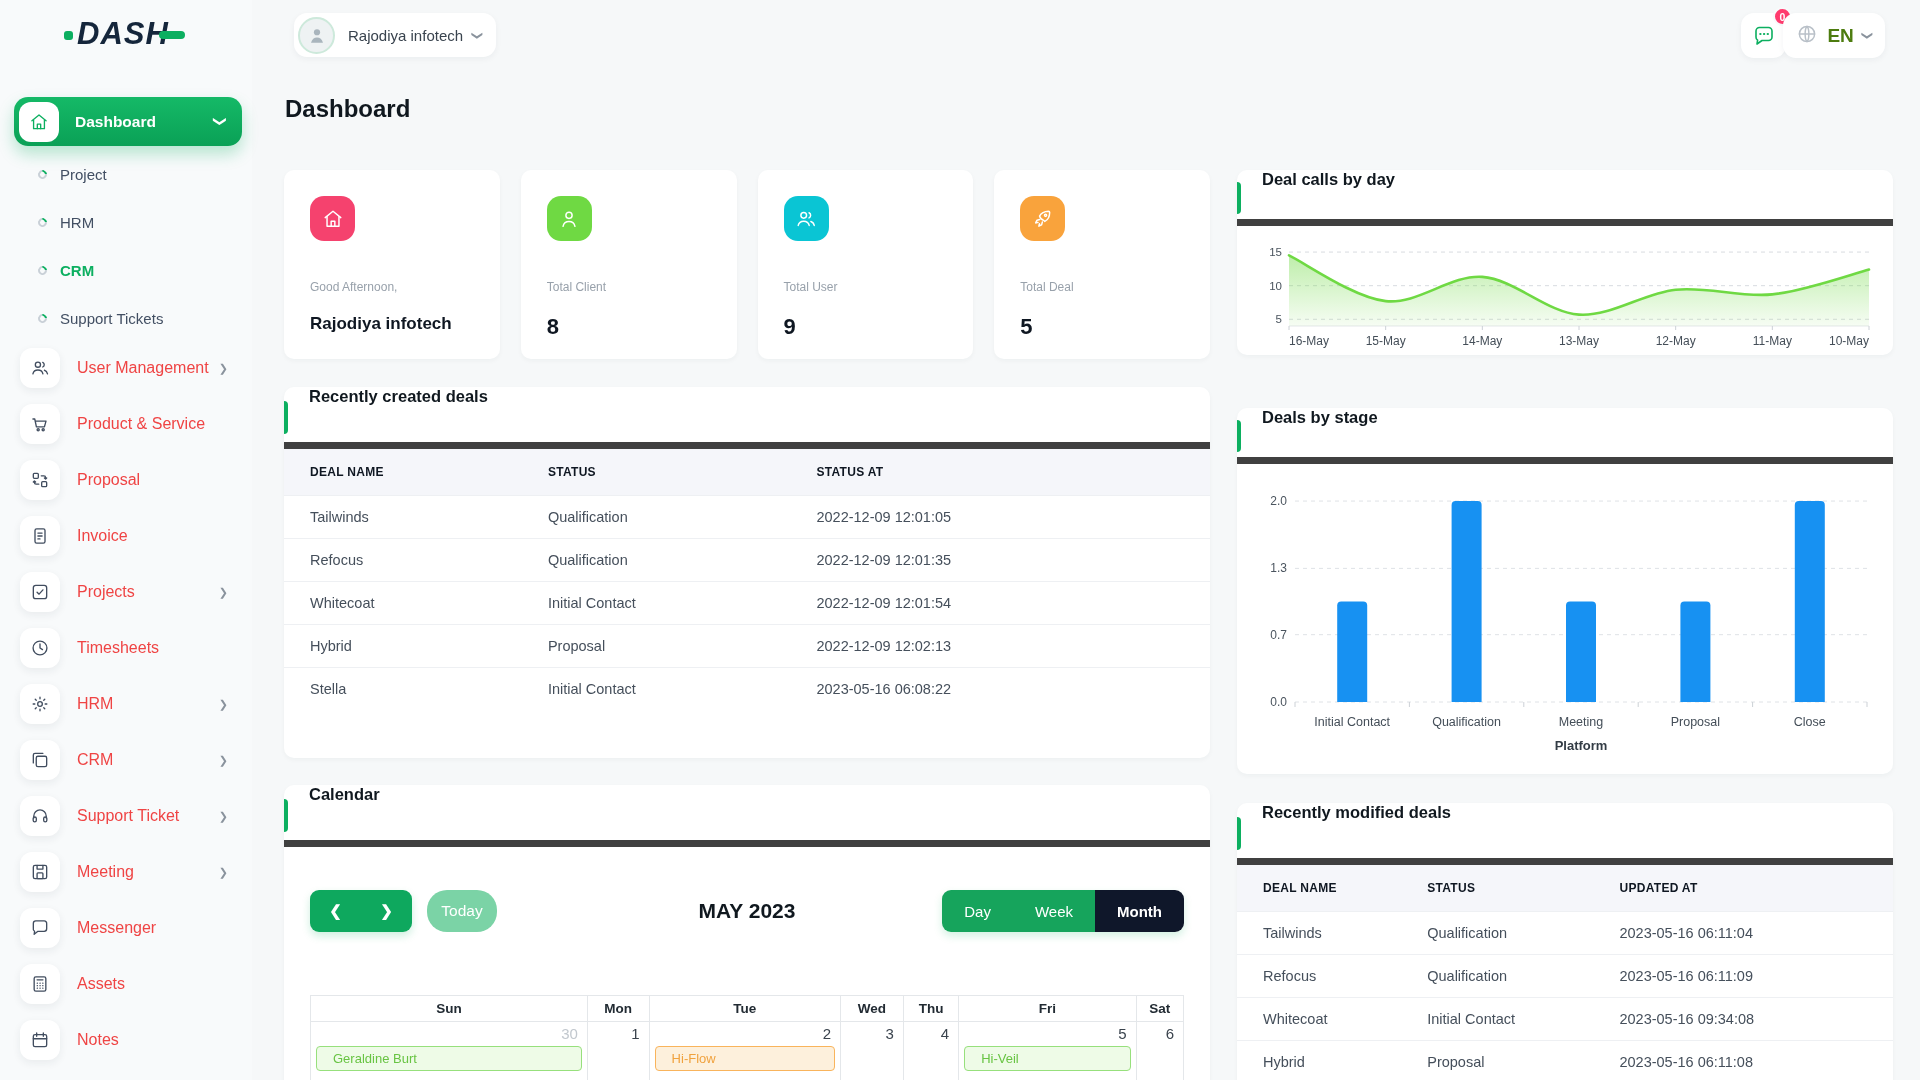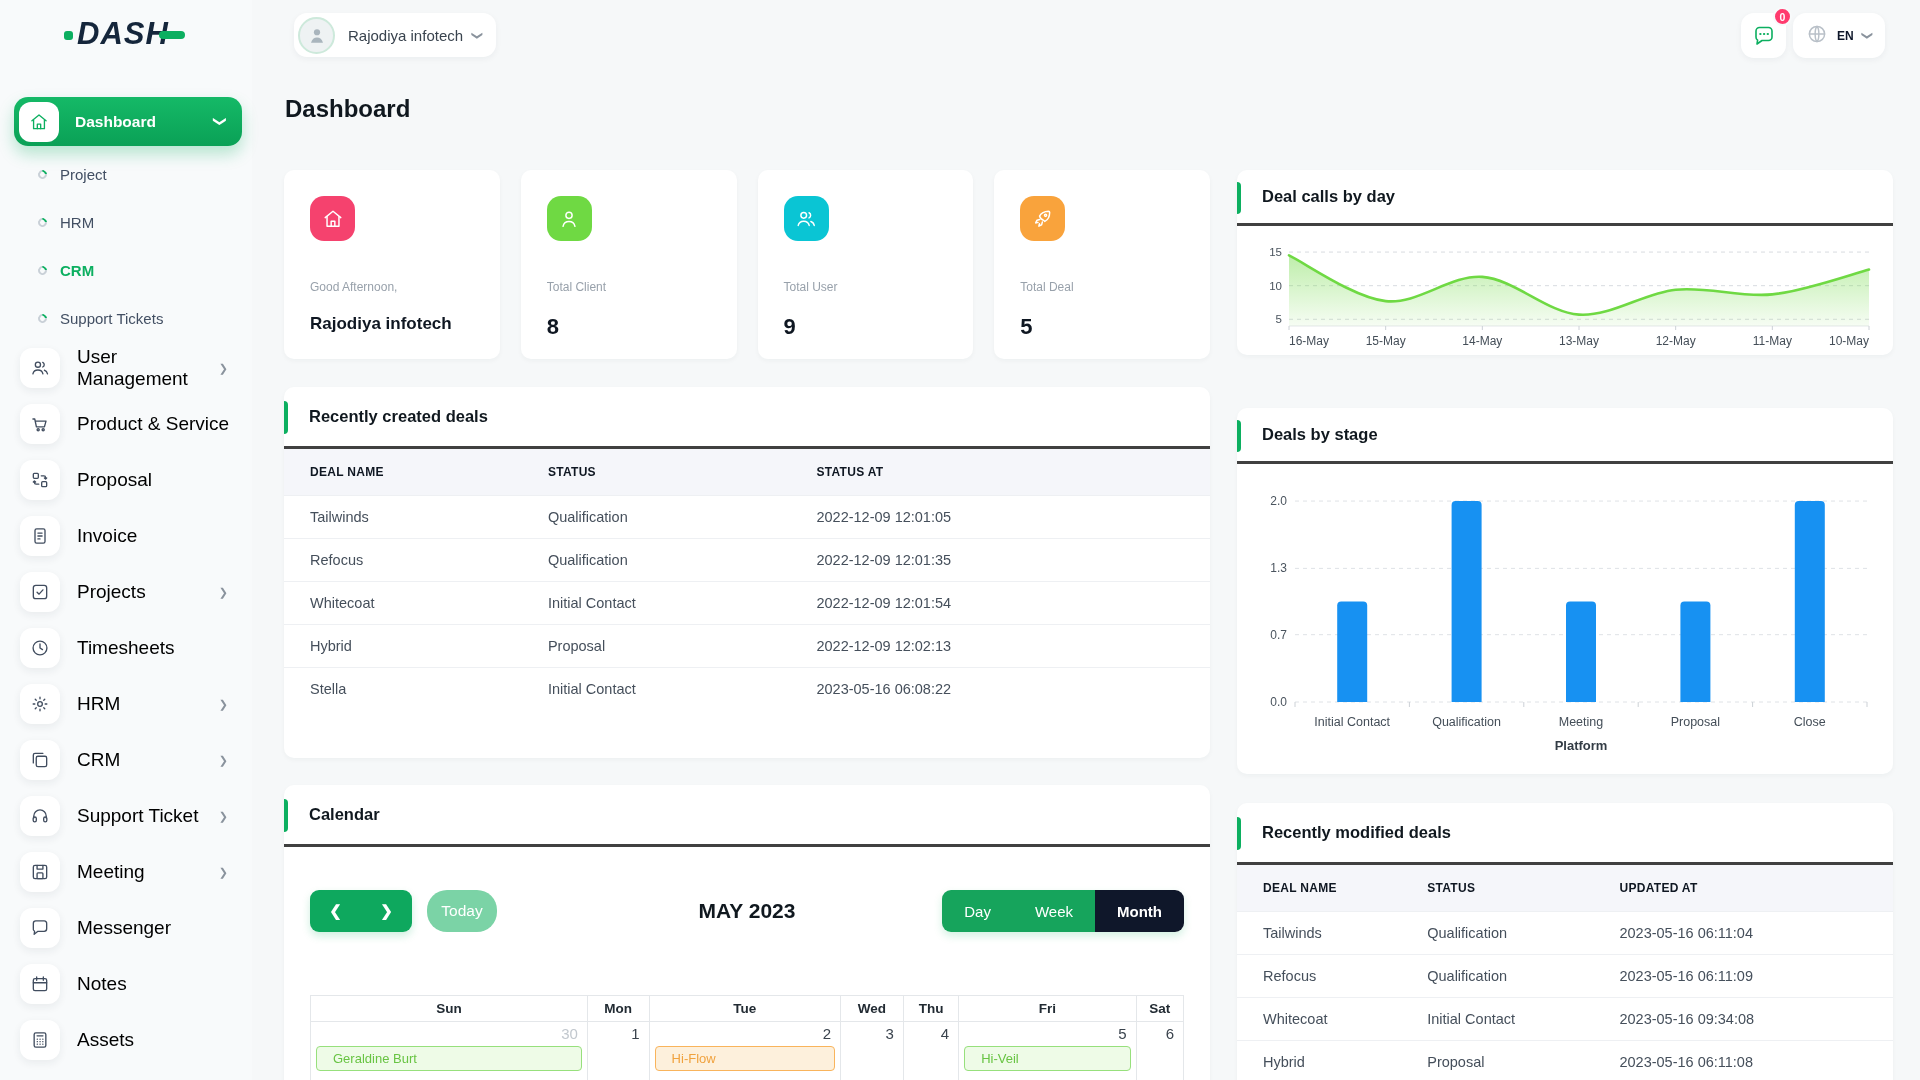--- a/index.html
+++ b/index.html
@@ -26,21 +26,21 @@
   .subnav .sub-item{height:48px;display:flex;align-items:center;cursor:pointer;}
   .sub-dot{width:9px;height:9px;border-radius:50%;border:2px solid #c9d0d7;border-top-color:#0caf60;
     transform:rotate(40deg);margin-left:18px;}
   .sub-label{margin-left:13px;font-size:15px;color:#424f63;}
   .sub-item.active .sub-label{color:#0caf60;font-weight:700;}
 
   .mainnav{position:absolute;left:14px;top:346px;right:6px;display:flex;flex-direction:column;gap:12px;}
   .nav-item{height:44px;display:flex;align-items:center;cursor:pointer;}
   .nav-item .iconbox{width:40px;height:40px;border-radius:12px;background:#fff;margin-left:6px;
     box-shadow:0 3px 8px rgba(25,39,52,.07);display:flex;align-items:center;justify-content:center;color:#414d5f;}
-  .nav-item .lbl{margin-left:17px;font-size:19px;color:#000000;flex:1;}
+  .nav-item .lbl{margin-left:17px;font-size:16px;color:#ef4444;flex:1;}
   .nav-item .chev{color:#8a939d;font-size:11px;margin-right:18px;}
   .iconbox svg{width:20px;height:20px;}
 
   
   .topbar{position:absolute;left:252px;right:0;top:0;height:70px;display:flex;align-items:center;}
   .company{position:absolute;left:42px;top:13px;height:44px;background:#fff;border-radius:13px;
     box-shadow:0 2px 6px rgba(25,39,52,.05);display:flex;align-items:center;padding:0 14px 0 4px;cursor:pointer;}
   .company .avatar{width:37px;height:37px;border-radius:50%;background:#eef2f3;border:2px solid #cde9db;
     display:flex;align-items:center;justify-content:center;color:#a9b5bd;}
   .company .avatar svg{width:22px;height:22px;}
@@ -51,28 +51,28 @@
     box-shadow:0 2px 6px rgba(25,39,52,.05);display:flex;align-items:center;justify-content:center;
     color:#0caf60;cursor:pointer;}
   .chatbox svg{width:24px;height:24px;}
   .chat-badge{position:absolute;top:-6px;right:-6px;min-width:19px;height:19px;border-radius:10px;
     background:#ff3b6e;color:#fff;font-size:10.5px;font-weight:700;display:flex;align-items:center;
     justify-content:center;border:2px solid #f8fafb;}
   .langbox{position:absolute;right:35px;top:13px;height:45px;background:#fff;border-radius:13px;
     box-shadow:0 2px 6px rgba(25,39,52,.05);display:flex;align-items:center;padding:0 13px;gap:9px;cursor:pointer;}
   .langbox .globe{color:#b9c0c8;}
   .langbox svg{width:22px;height:22px;}
-  .langbox .lang{font-size:12px;font-weight:700;color:#0f172a;}
+  .langbox .lang{font-size:19px;font-weight:700;color:#4d7c0f;}
   .langbox .chev{color:#8a939d;font-size:11px;transform:rotate(90deg);}
 
   
   .page-title{position:absolute;left:285px;top:95px;font-size:24px;font-weight:700;color:#10181f;}
 
   .card{position:absolute;background:#fff;border-radius:10px;box-shadow:0 2px 5px rgba(25,39,52,.04);}
-  .card-head{position:relative;height:62px;border-bottom:3px solid #404040;display:flex;align-items:center;}
+  .card-head{position:relative;height:62px;border-bottom:7px solid #404040;display:flex;align-items:flex-start;}
   .card-head .accent{position:absolute;left:0;top:14px;width:4px;height:33px;background:#0caf60;
     border-radius:0 4px 4px 0;}
   .card-head .ctitle{margin-left:25px;font-size:16.5px;font-weight:700;color:#10181f;}
 
   
   .stats{position:absolute;left:284px;top:170px;width:926px;display:flex;gap:21px;}
   .stat-card{flex:1;height:189px;background:#fff;border-radius:10px;box-shadow:0 2px 5px rgba(25,39,52,.04);
     padding:26px;}
   .stat-ic{width:45px;height:45px;border-radius:14px;display:flex;align-items:center;justify-content:center;color:#fff;}
   .stat-ic svg{width:22px;height:22px;}
@@ -261,35 +261,35 @@
           <span class="iconbox">
             <svg viewBox="0 0 24 24" fill="none" stroke="currentColor" stroke-width="1.6" stroke-linecap="round" stroke-linejoin="round">
               <path d="M4 6.5A3 3 0 0 1 7 3.5h10a3 3 0 0 1 3 3.5v6a3 3 0 0 1-3 3H9.5L5 19.5l.5-3.5A3 3 0 0 1 4 12.5z"></path>
             </svg>
           </span>
           <span class="lbl">Messenger</span>
         </div>
         <div class="nav-item">
           <span class="iconbox">
             <svg viewBox="0 0 24 24" fill="none" stroke="currentColor" stroke-width="1.6" stroke-linecap="round" stroke-linejoin="round">
-              <rect x="4" y="5.5" width="16" height="14.5" rx="2"></rect>
-              <path d="M8 3.5v4M16 3.5v4M4 10.5h16"></path>
-            </svg>
-          </span>
-          <span class="lbl">Notes</span>
-        </div>
-        <div class="nav-item">
-          <span class="iconbox">
-            <svg viewBox="0 0 24 24" fill="none" stroke="currentColor" stroke-width="1.6" stroke-linecap="round" stroke-linejoin="round">
               <rect x="5" y="3.5" width="14" height="17" rx="2"></rect>
               <path d="M8.5 7h7"></path>
               <path d="M8.7 11h.2M12 11h.2M15.3 11h.2M8.7 14h.2M12 14h.2M15.3 14h.2M8.7 17h.2M12 17h.2M15.3 17h.2"></path>
             </svg>
           </span>
           <span class="lbl">Assets</span>
+        </div>
+        <div class="nav-item">
+          <span class="iconbox">
+            <svg viewBox="0 0 24 24" fill="none" stroke="currentColor" stroke-width="1.6" stroke-linecap="round" stroke-linejoin="round">
+              <rect x="4" y="5.5" width="16" height="14.5" rx="2"></rect>
+              <path d="M8 3.5v4M16 3.5v4M4 10.5h16"></path>
+            </svg>
+          </span>
+          <span class="lbl">Notes</span>
         </div>
       </div>
   </div>
 
   <div class="topbar">
     <div class="company">
       <span class="avatar" id="avatar-icon">
           <svg viewBox="0 0 24 24" fill="none" stroke="currentColor" stroke-width="1.6" stroke-linecap="round" stroke-linejoin="round">
             <circle cx="12" cy="9" r="3.4" fill="currentColor" stroke="none"></circle>
             <path d="M5.5 20.5c.9-3.9 3.4-5.7 6.5-5.7s5.6 1.8 6.5 5.7z" fill="currentColor" stroke="none"></path>

